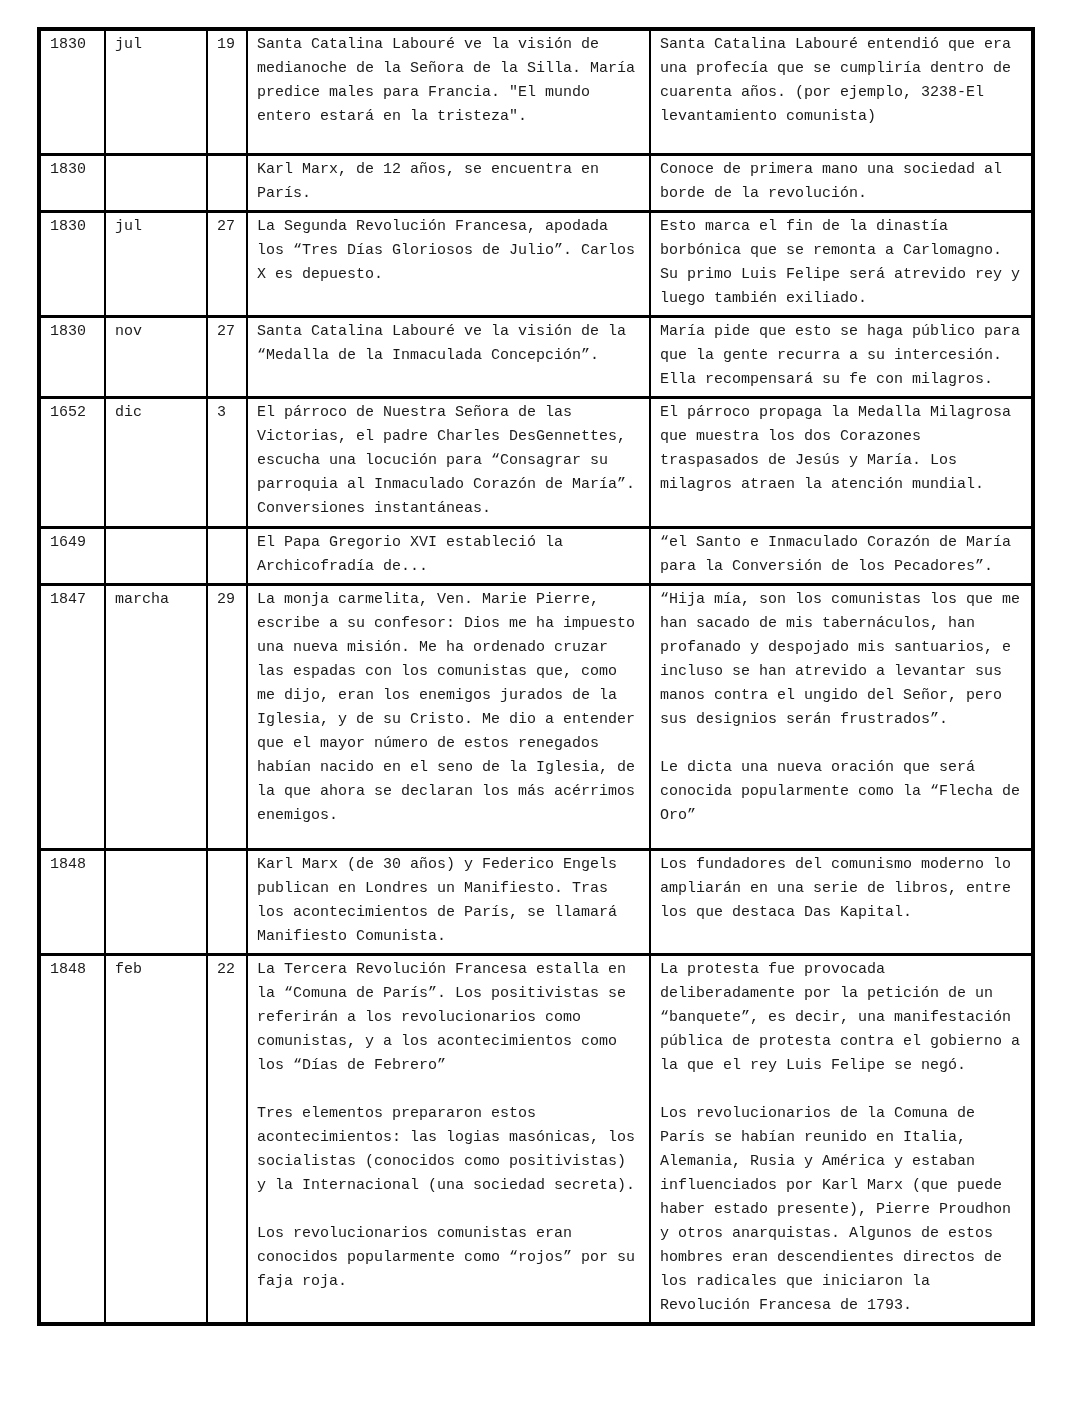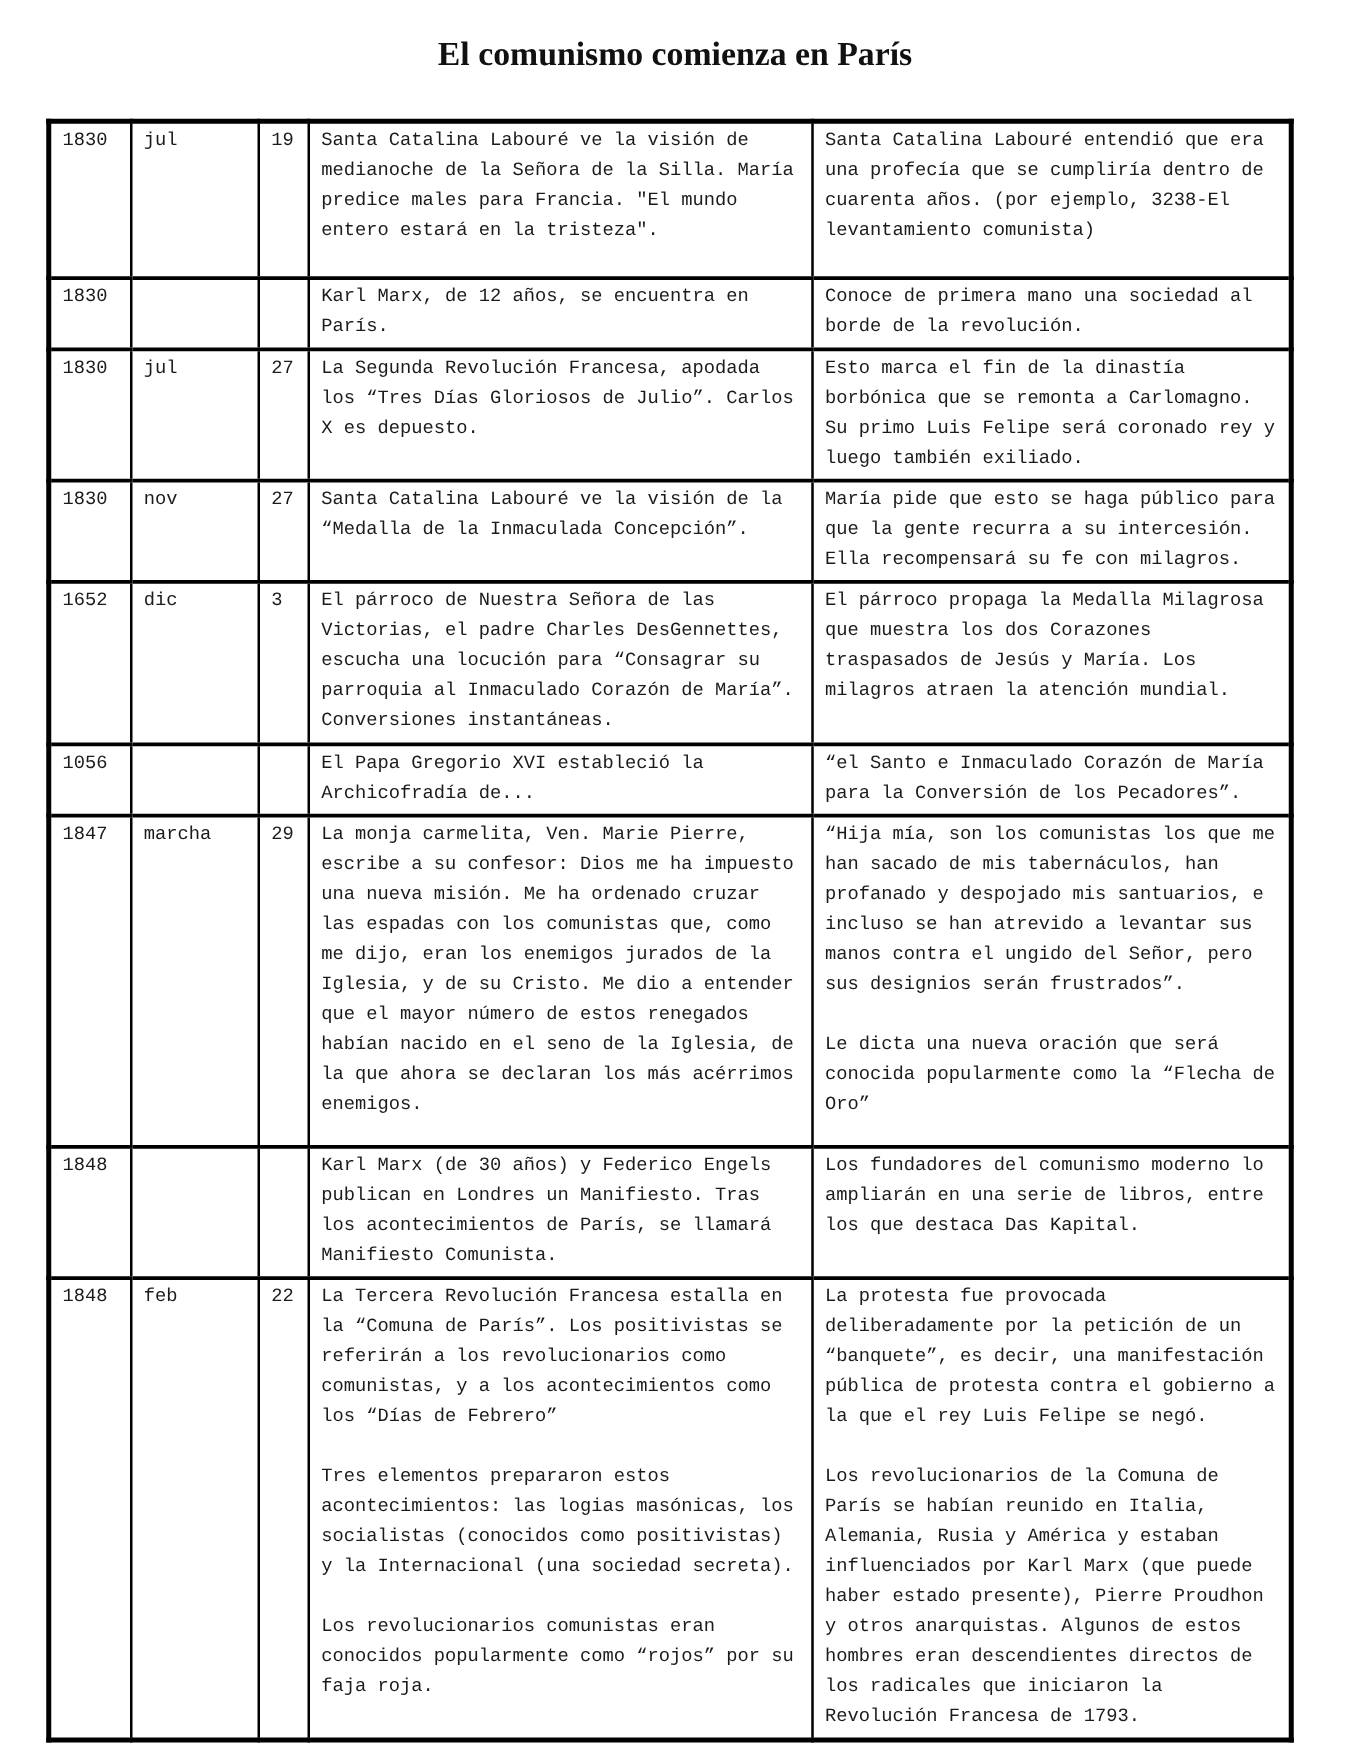--- a/index.html
+++ b/index.html
@@ -62,21 +62,20 @@
   tr:nth-child(8) { height: 105px; }
   tr:nth-child(9) { height: 342px; }
   td p { margin: 0; }
   td p + p { margin-top: 24px; }
 </style>
 </head>
 <body>
 
 <div class="page">
 
-  <h1 class="doc-title">El comunismo comienza en París</h1>
 
   <table class="timeline">
     <colgroup>
       <col class="w-year">
       <col class="w-month">
       <col class="w-day">
       <col class="w-event">
       <col class="w-comment">
     </colgroup>
     <tbody>
@@ -105,21 +104,21 @@
   </tr>
 
   <tr>
     <td class="c-year">1830</td>
     <td class="c-month">jul</td>
     <td class="c-day">27</td>
     <td class="c-event">
             <p>La Segunda Revolución Francesa, apodada los “Tres Días Gloriosos de Julio”. Carlos X es depuesto.</p>
           </td>
     <td class="c-comment">
-            <p>Esto marca el fin de la dinastía borbónica que se remonta a Carlomagno. Su primo Luis Felipe será coronado rey y luego también exiliado.</p>
+            <p>Esto marca el fin de la dinastía borbónica que se remonta a Carlomagno. Su primo Luis Felipe será atrevido rey y luego también exiliado.</p>
           </td>
   </tr>
 
   <tr>
     <td class="c-year">1830</td>
     <td class="c-month">nov</td>
     <td class="c-day">27</td>
     <td class="c-event">
             <p>Santa Catalina Labouré ve la visión de la “Medalla de la Inmaculada Concepción”.</p>
           </td>
@@ -134,21 +133,21 @@
     <td class="c-day">3</td>
     <td class="c-event">
             <p>El párroco de Nuestra Señora de las Victorias, el padre Charles DesGennettes, escucha una locución para “Consagrar su parroquia al Inmaculado Corazón de María”. Conversiones instantáneas.</p>
           </td>
     <td class="c-comment">
             <p>El párroco propaga la Medalla Milagrosa que muestra los dos Corazones traspasados de Jesús y María. Los milagros atraen la atención mundial.</p>
           </td>
   </tr>
 
   <tr>
-    <td class="c-year">1056</td>
+    <td class="c-year">1649</td>
     <td class="c-month"></td>
     <td class="c-day"></td>
     <td class="c-event">
             <p>El Papa Gregorio XVI estableció la Archicofradía de...</p>
           </td>
     <td class="c-comment">
             <p>“el Santo e Inmaculado Corazón de María para la Conversión de los Pecadores”.</p>
           </td>
   </tr>
 

